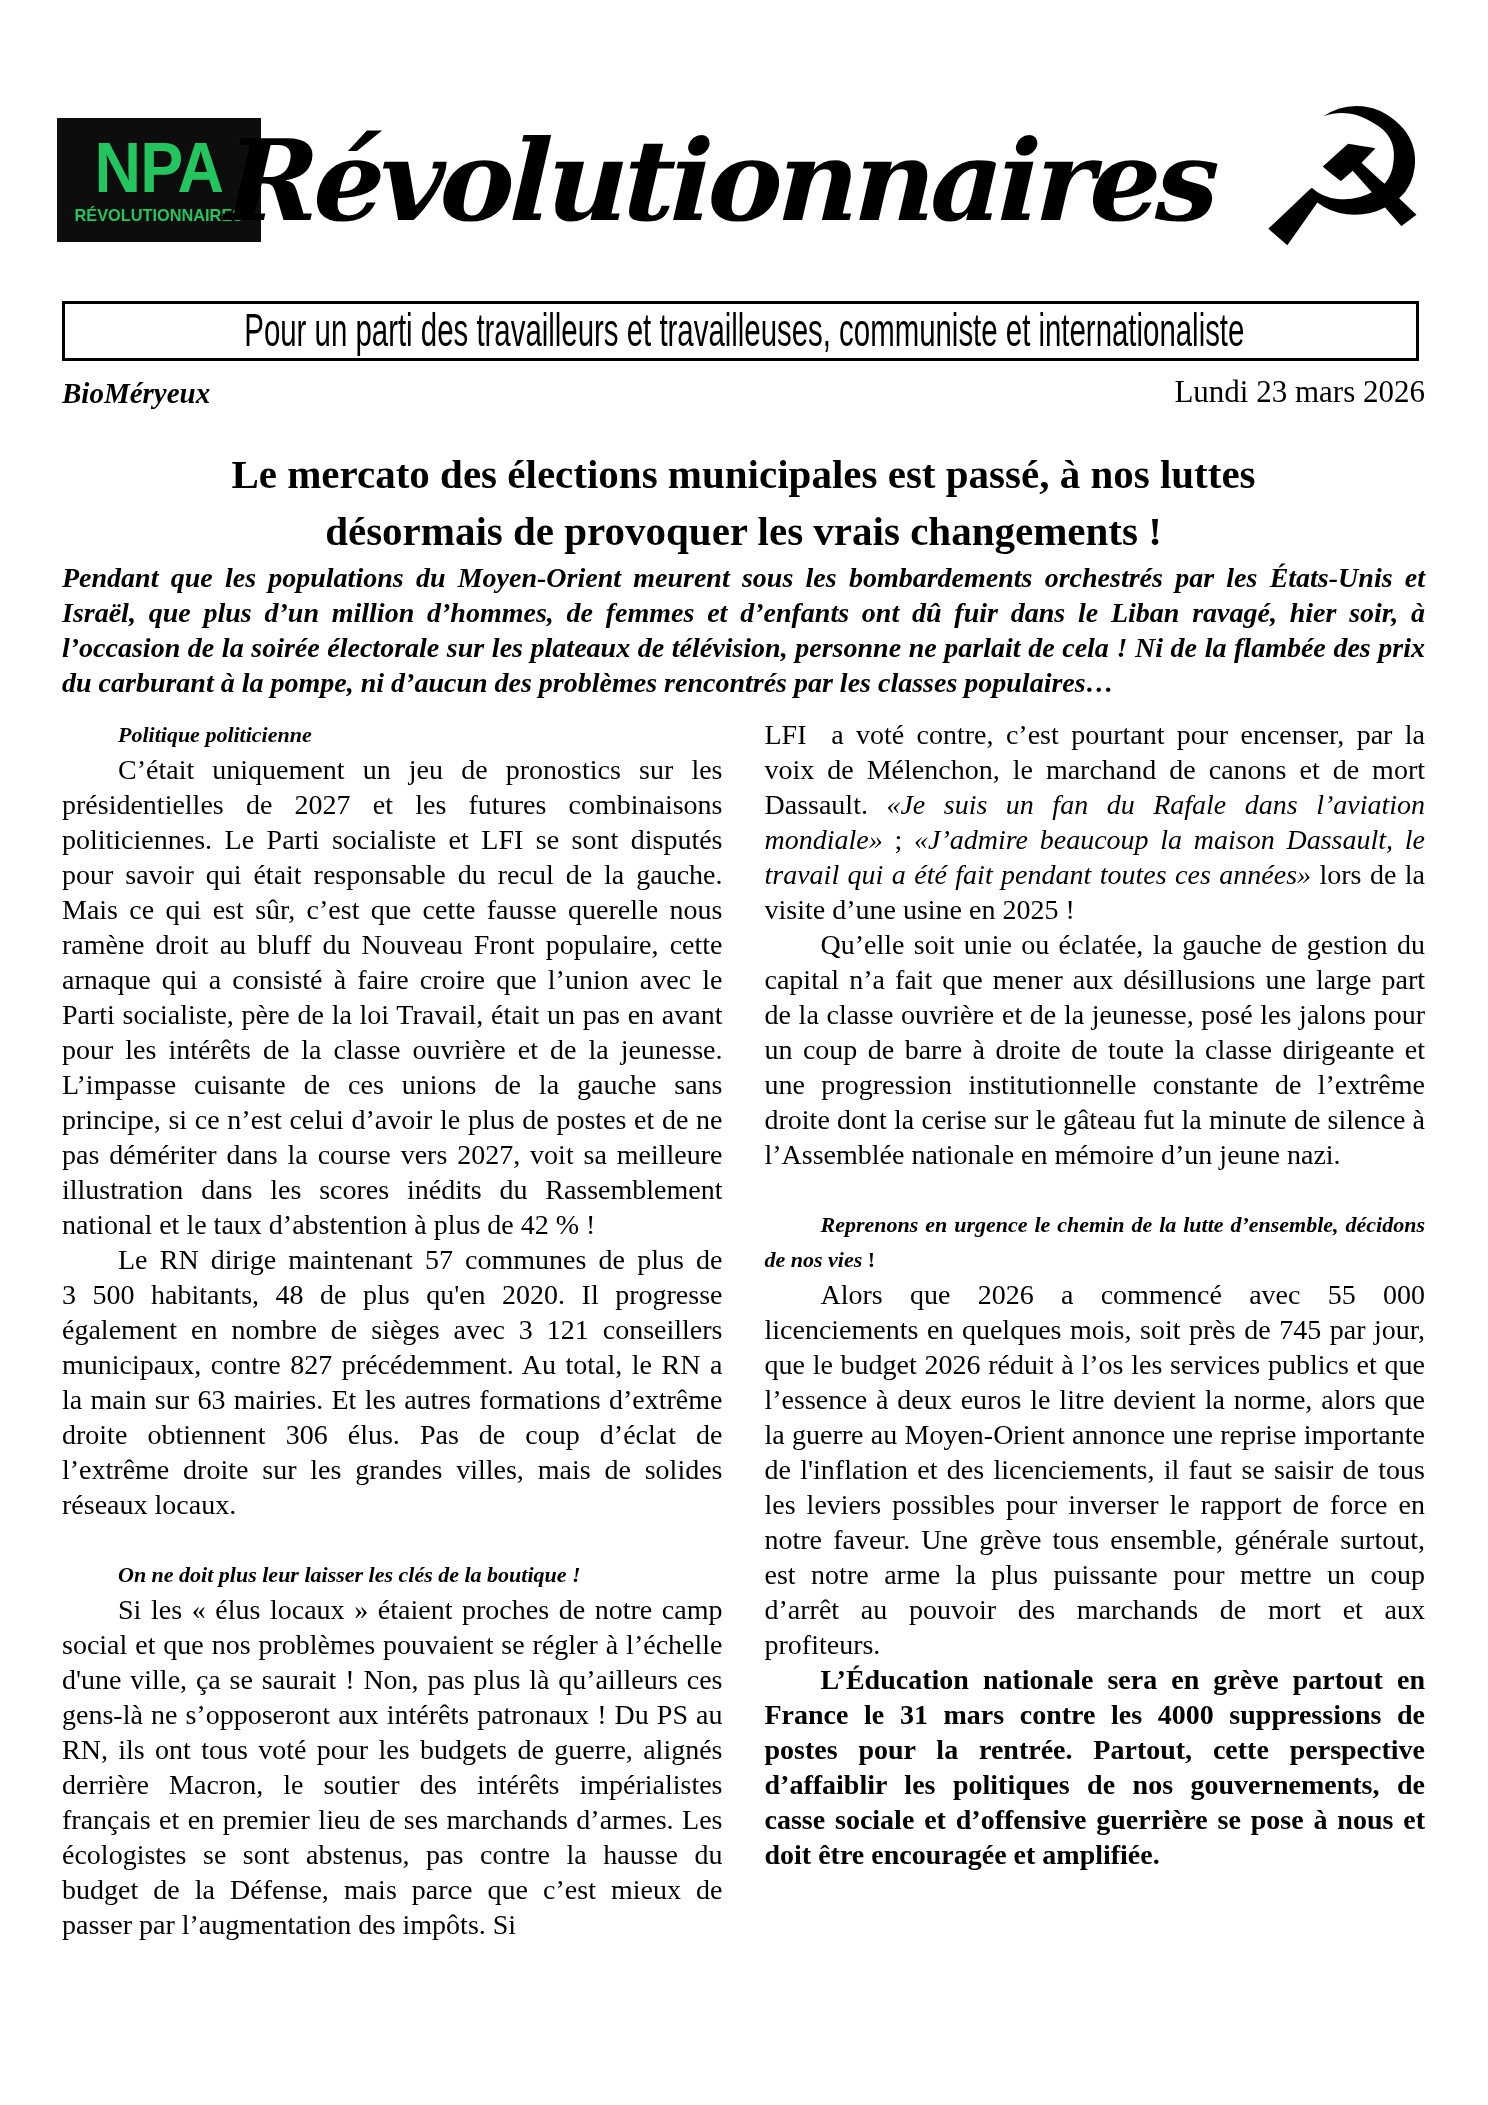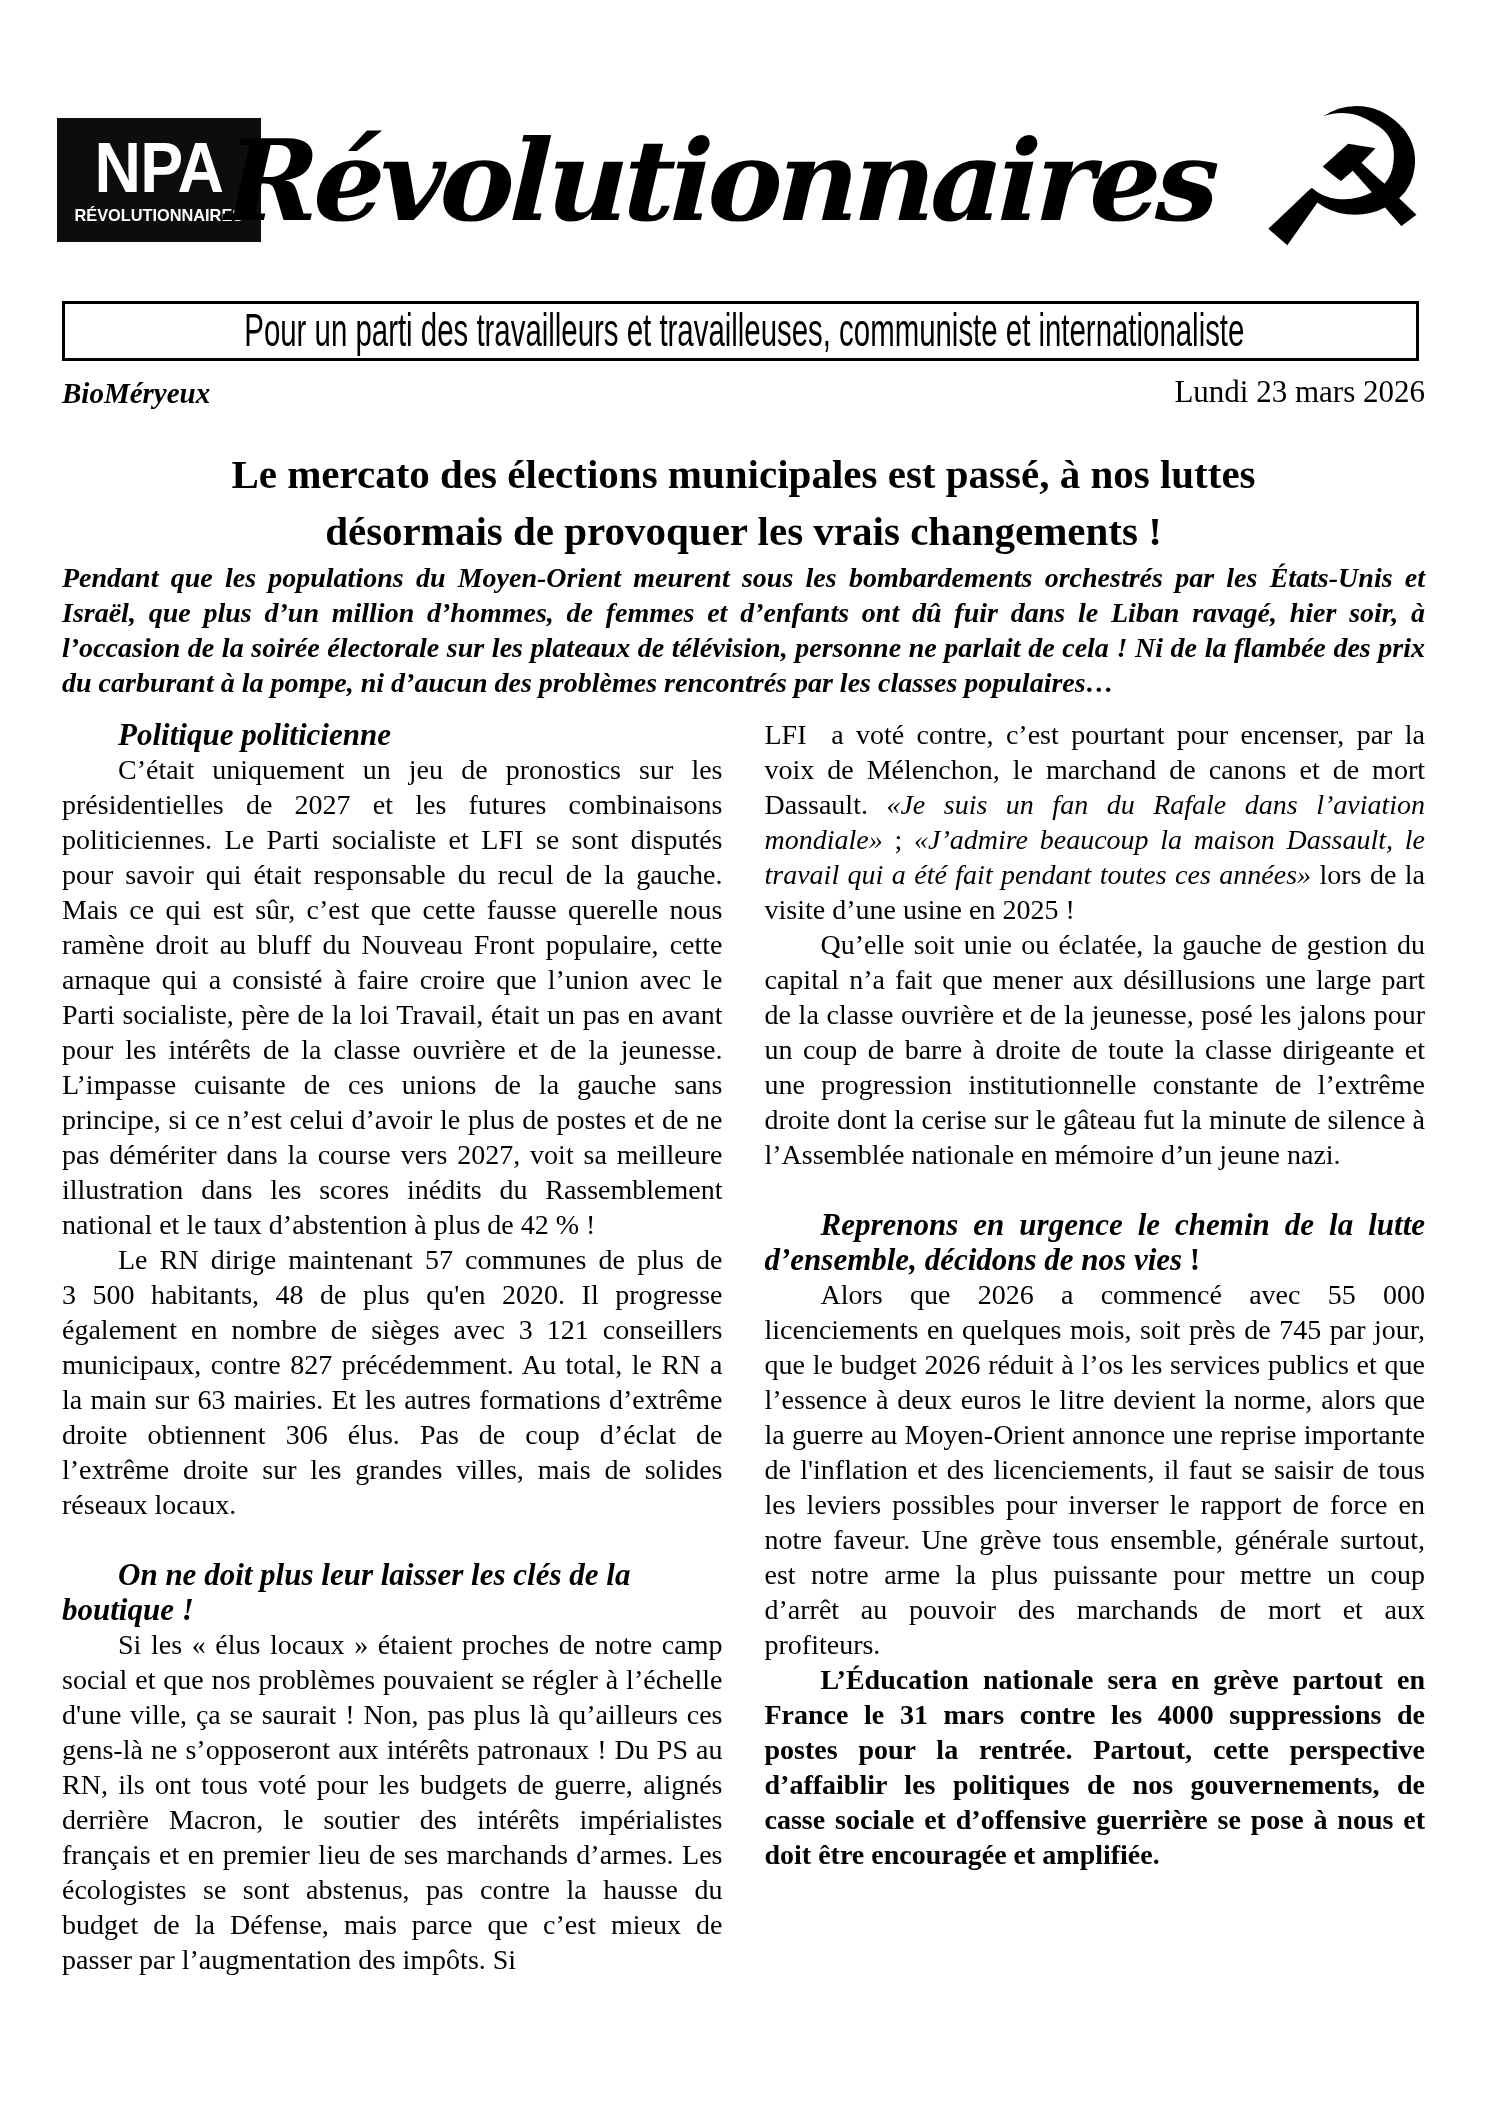--- a/index.html
+++ b/index.html
@@ -11,21 +11,21 @@
     color:#000;
     font-family:"Liberation Serif", serif;
     overflow:hidden;
   }
 
   
   .logo {
     position:absolute; left:57px; top:118px;
     width:204px; height:124px;
     background:#0d0d0d;
-    color:#ffffff;
+    color:#22c55e;
     display:flex; flex-direction:column; align-items:center; justify-content:center;
     text-align:center;
   }
   .logo-main {
     font-family:"Liberation Sans", sans-serif;
     font-weight:bold; font-size:70px; line-height:70px;
     transform:scaleX(0.92); letter-spacing:-1px;
   }
   .logo-sub {
     font-family:"Liberation Sans", sans-serif;
@@ -95,21 +95,21 @@
   }
   .col {
     flex:1 1 0;
     font-size:28px; line-height:35px;
     text-align:justify;
   }
   .col p { margin:0; text-indent:56px; }
   .col p.noindent { text-indent:0; }
   .colhead {
     font-weight:bold; font-style:italic;
-    font-size:31px; line-height:35px;
+    font-size:22px; line-height:35px;
     margin:0; text-align:left;
   }
   .colhead.spaced { margin-top:35px; }
   .colhead.indented { text-indent:56px; text-align:justify; }
   .it { font-style:italic; }
   .upright { font-style:normal; }
   .bold { font-weight:bold; }
 </style>
 </head>
 <body>

